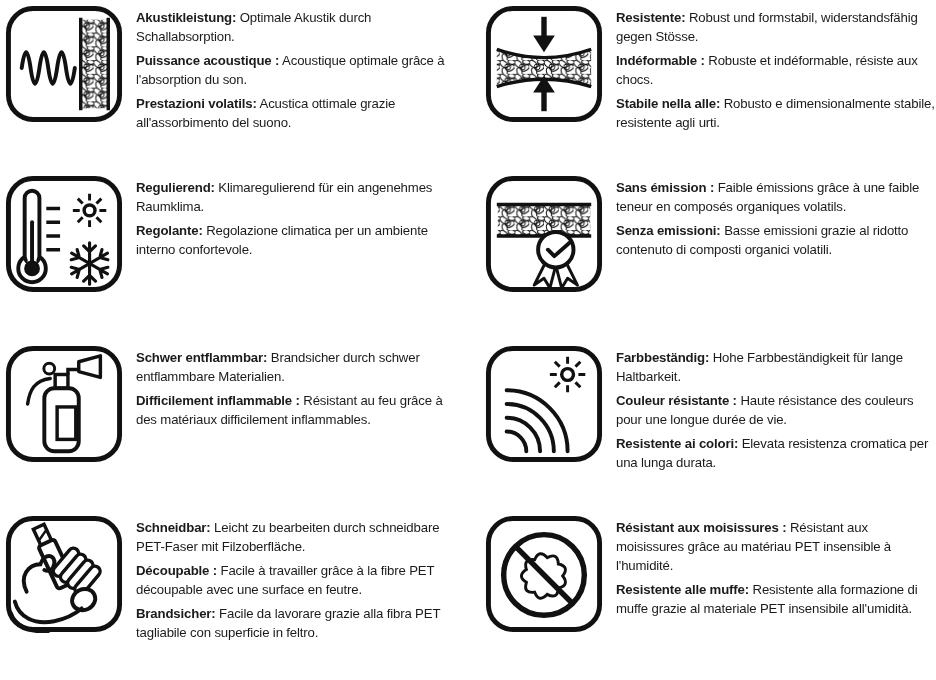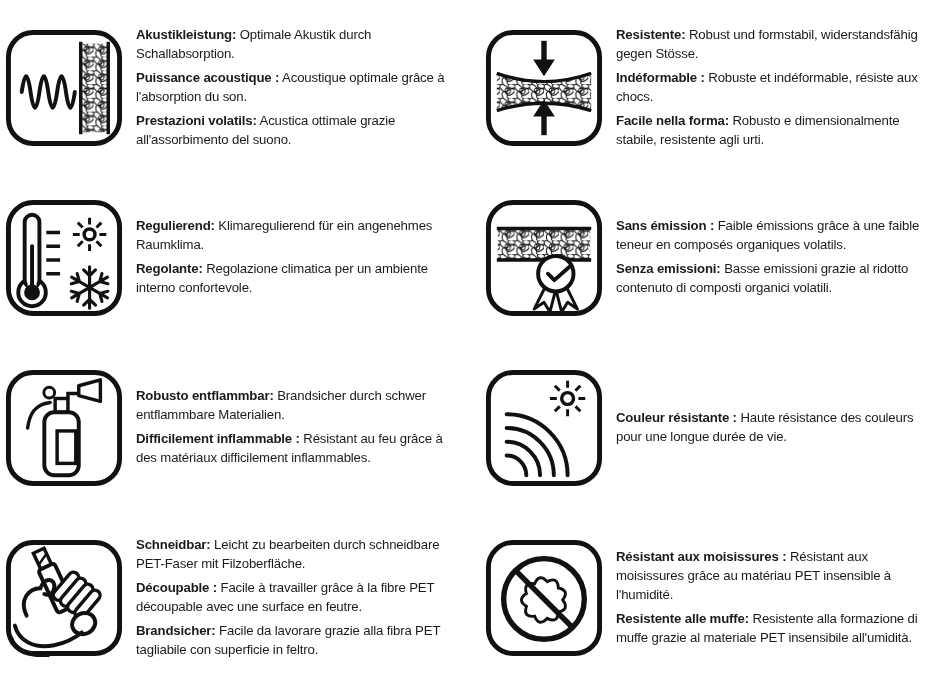--- a/index.html
+++ b/index.html
@@ -2,21 +2,21 @@
 <html><head>
 <meta charset="utf-8">
 <style>
   html,body { margin:0; padding:0; background:#fff; }
   .sheet {
     width:936px; height:680px; background:#fff;
     display:grid; grid-template-columns:468px 468px; grid-auto-rows:170px;
     font-family:"Liberation Sans", sans-serif;
     color:#1b1b1b;
   }
-  .cell { display:flex; align-items:center; box-sizing:border-box; padding:5px 0 0 5px; }
+  .cell { display:flex; align-items:flex-start; box-sizing:border-box; padding:5px 0 0 5px; }
   .cell:nth-child(even) { padding-left:17px; }
   .icon-box { flex:0 0 118px; width:118px; height:118px; }
   .icon-box svg { display:block; }
   .texts {
     margin-left:13px; padding-top:3px; width:321px;
     font-size:13.2px; line-height:19px; letter-spacing:-0.15px;
   }
   .texts p { margin:0 0 5px 0; }
   .texts b { font-weight:700; }
   svg * { vector-effect:none; }
@@ -62,21 +62,21 @@
         <path d="M12 45 Q60 62 108 45 M12 83 Q60 68 108 83" stroke="#111" stroke-width="3.5" fill="none"></path>
         <path d="M60 12 V34" stroke="#111" stroke-width="5.5" fill="none"></path>
         <path d="M49 31 L71 31 L60 48 Z" fill="#111"></path>
         <path d="M60 108 V86" stroke="#111" stroke-width="5.5" fill="none"></path>
         <path d="M49 89 L71 89 L60 72 Z" fill="#111"></path>
       </svg>
     </div>
     <div class="texts">
       <p><b>Resistente:</b> <span>Robust und formstabil, widerstandsfähig gegen Stösse.</span></p>
       <p><b>Indéformable :</b> <span>Robuste et indéformable, résiste aux chocs.</span></p>
-      <p><b>Facile nella forma:</b> <span>Robusto e dimensionalmente stabile, resistente agli urti.</span></p>
+      <p><b>Stabile nella alle:</b> <span>Robusto e dimensionalmente stabile, resistente agli urti.</span></p>
     </div>
   </div>
 
   <div class="cell">
     <div class="icon-box">
       <svg viewBox="0 0 120 120" width="118" height="118">
         <rect x="3.5" y="3.5" width="113" height="113" rx="25" fill="#fff" stroke="#111" stroke-width="5"></rect>
         <circle cx="27.5" cy="95" r="14" fill="#fff" stroke="#111" stroke-width="4"></circle>
         <rect x="20" y="16" width="15" height="74" rx="7.5" fill="#fff" stroke="#111" stroke-width="4"></rect>
         <rect x="23" y="78" width="9" height="13" fill="#fff"></rect>
@@ -131,21 +131,21 @@
         <path d="M46 34 C30 36 25 46 23 60" fill="none" stroke="#111" stroke-width="3.5" stroke-linecap="round"></path>
         <circle cx="45" cy="24" r="5.5" fill="#fff" stroke="#111" stroke-width="3"></circle>
         <path d="M64 30 V25 H75" fill="none" stroke="#111" stroke-width="3.5"></path>
         <path d="M75 17 L97 11 L97 33 L75 27 Z" fill="#fff" stroke="#111" stroke-width="3.5" stroke-linejoin="round"></path>
         <rect x="51" y="30" width="13" height="14" fill="#fff" stroke="#111" stroke-width="3.5"></rect>
         <rect x="40" y="44" width="35" height="64" rx="10" fill="#fff" stroke="#111" stroke-width="4"></rect>
         <rect x="53" y="63" width="19" height="33" fill="#fff" stroke="#111" stroke-width="3.5"></rect>
       </svg>
     </div>
     <div class="texts">
-      <p><b>Robusto entflammbar:</b> <span>Brandsicher durch schwer entflammbare Materialien.</span></p>
+      <p><b>Schwer entflammbar:</b> <span>Brandsicher durch schwer entflammbare Materialien.</span></p>
       <p><b>Difficilement inflammable :</b> <span>Résistant au feu grâce à des matériaux difficilement inflammables.</span></p>
     </div>
   </div>
 
   <div class="cell">
     <div class="icon-box">
       <svg viewBox="0 0 120 120" width="118" height="118">
         <rect x="3.5" y="3.5" width="113" height="113" rx="25" fill="#fff" stroke="#111" stroke-width="5"></rect>
         <g stroke="#111" fill="none" stroke-linecap="round">
           <path d="M22 88 A20 20 0 0 1 42 108" stroke-width="4"></path>
@@ -153,21 +153,23 @@
           <path d="M22 60 A48 48 0 0 1 70 108" stroke-width="4"></path>
           <path d="M22 46 A62 62 0 0 1 84 108" stroke-width="4"></path>
         </g>
         <g stroke="#111" fill="none">
           <circle cx="84" cy="30" r="6" stroke-width="3.5"></circle>
           <path d="M95 30 H102 M73 30 H66 M84 19 V12 M84 41 V48 M92 22 l5 -5 M76 22 l-5 -5 M92 38 l5 5 M76 38 l-5 5" stroke-width="3"></path>
         </g>
       </svg>
     </div>
     <div class="texts">
+      <p><b>Farbbeständig:</b> <span>Hohe Farbbeständigkeit für lange Haltbarkeit.</span></p>
       <p><b>Couleur résistante :</b> <span>Haute résistance des couleurs pour une longue durée de vie.</span></p>
+      <p><b>Resistente ai colori:</b> <span>Elevata resistenza cromatica per una lunga durata.</span></p>
     </div>
   </div>
 
   <div class="cell">
     <div class="icon-box">
       <svg viewBox="0 0 120 120" width="118" height="118">
         <rect x="3.5" y="3.5" width="113" height="113" rx="25" fill="#fff" stroke="#111" stroke-width="5"></rect>
         <g transform="rotate(-25 52 50)">
           <rect x="46" y="8" width="12" height="22" fill="#fff" stroke="#111" stroke-width="3.5"></rect>
           <path d="M46 21 L58 14" stroke="#111" stroke-width="2.5"></path>

